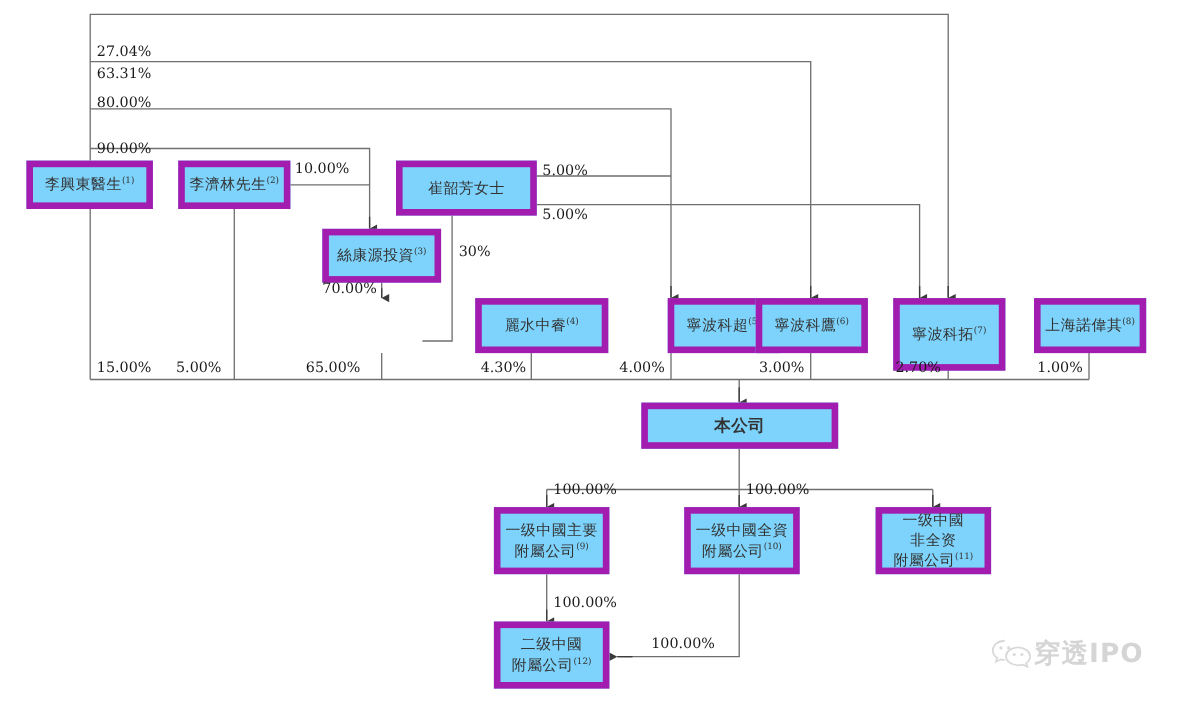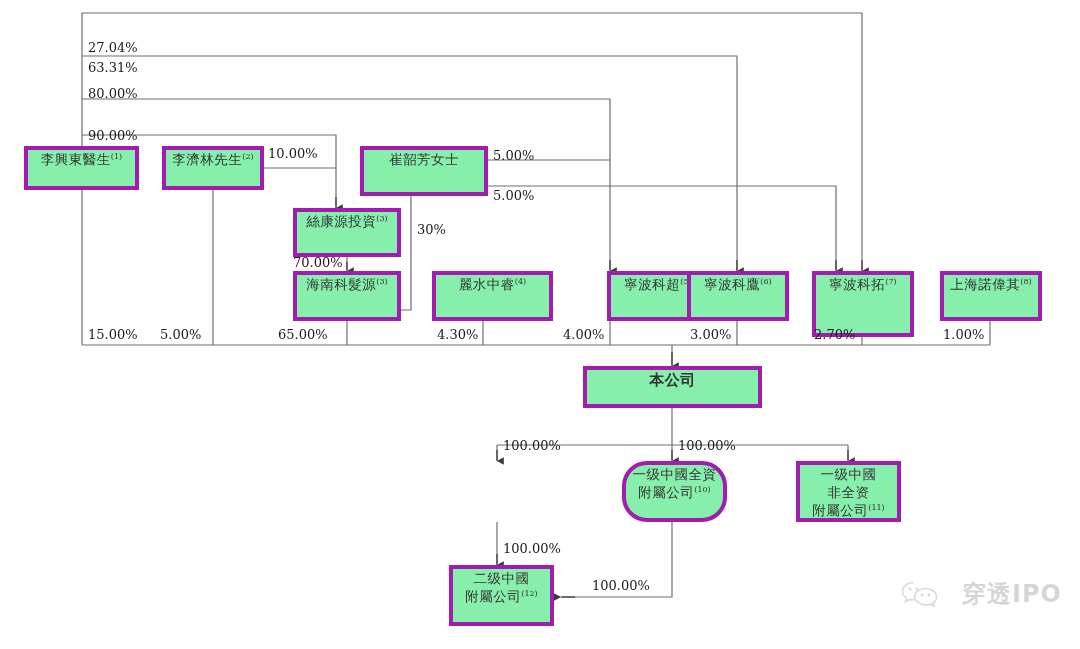--- a/index.html
+++ b/index.html
@@ -20,23 +20,24 @@
     position: absolute;
     left: 0;
     top: 0;
     width: 1080px;
     height: 649px;
     pointer-events: none;
   }
   .node {
     position: absolute;
     box-sizing: border-box;
-    border: 4px solid #a21caf;
-    background: #86efac;
+    border: 6px solid #a21caf;
+    background: #7dd3fc;
     display: flex;
+    align-items: center;
     justify-content: center;
     text-align: center;
     color: #333333;
     font-size: 13.5px;
     line-height: 1.35;
     letter-spacing: 0.5px;
     z-index: 3;
   }
   .node .txt { display: block; }
   sup {
@@ -50,21 +51,21 @@
     font-size: 13px;
     font-family: "DejaVu Serif", "Liberation Serif", serif;
     white-space: nowrap;
     z-index: 4;
     background: transparent;
   }
   .watermark {
     position: absolute;
     display: flex;
     align-items: center;
-    gap: 22px;
+    gap: 0;
     opacity: 0.42;
     z-index: 5;
     text-align: right;
   }
   .wm-text {
     font-family: "DejaVu Sans", "Liberation Sans", sans-serif;
     font-size: 24px;
     color: #9d9d9d;
     letter-spacing: 1px;
     font-weight: 600;
@@ -150,23 +151,20 @@
   </div>
 
   <div class="node" style="left:360px; top:146px; width:128px; height:50px;">
     <span class="txt"><span>崔韶芳女士</span></span>
   </div>
 
   <div class="node" style="left:293px; top:208px; width:108px; height:49px;">
     <span class="txt"><span>絲康源投資</span><sup>(3)</sup></span>
   </div>
 
-  <div class="node" style="left:293px; top:271px; width:108px; height:50px;">
-    <span class="txt"><span>海南科髮源</span><sup>(3)</sup></span>
-  </div>
 
   <div class="node" style="left:432px; top:271px; width:121px; height:50px;">
     <span class="txt"><span>麗水中睿</span><sup>(4)</sup></span>
   </div>
 
   <div class="node" style="left:560px; top:271px; width:102px; height:50px;margin-left:47px;">
     <span class="txt"><span>寧波科超</span><sup>(5)</sup></span>
   </div>
 
   <div class="node" style="left:687px; top:271px; width:102px; height:50px;">
@@ -178,22 +176,28 @@
   </div>
 
   <div class="node" style="left:940px; top:271px; width:102px; height:50px;">
     <span class="txt"><span>上海諾偉其</span><sup>(8)</sup></span>
   </div>
 
   <div class="node" style="left:583px; top:366px; width:179px; height:42px; font-family:'DejaVu Sans','Liberation Sans',sans-serif; font-size:15px; font-weight:600;">
     <span class="txt"><span>本公司</span></span>
   </div>
 
-
-  <div class="node" style="left:622px; top:461px; width:105px; height:61px;border-radius:25px;">
+  <div class="node" style="left:449px; top:461px; width:105px; height:61px;">
+    <span class="txt">
+      <span>一级中國主要</span><br>
+      <span>附屬公司</span><sup>(9)</sup>
+    </span>
+  </div>
+
+  <div class="node" style="left:622px; top:461px; width:105px; height:61px;">
     <span class="txt">
       <span>一级中國全資</span><br>
       <span>附屬公司</span><sup>(10)</sup>
     </span>
   </div>
 
   <div class="node" style="left:796px; top:461px; width:105px; height:61px;">
     <span class="txt">
       <span>一级中國</span><br>
       <span>非全资</span><br>

